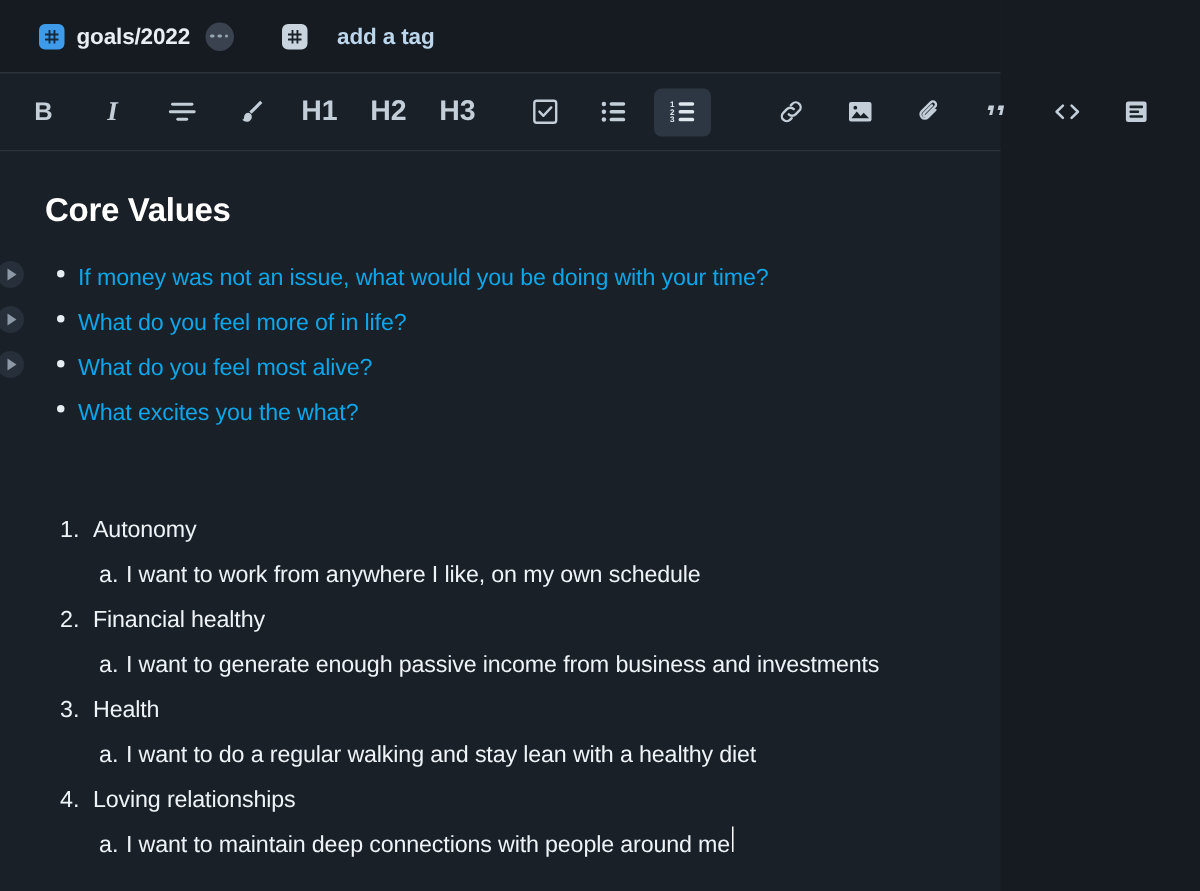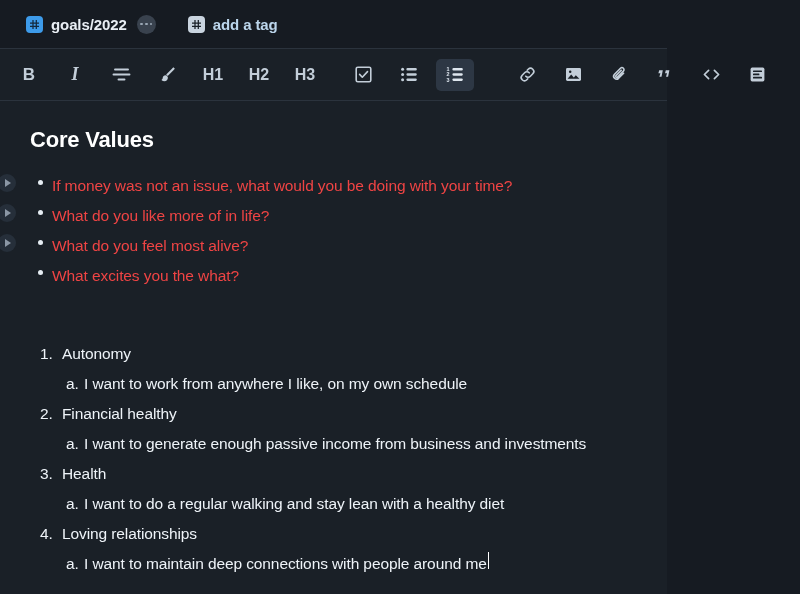--- a/index.html
+++ b/index.html
@@ -96,21 +96,21 @@
     display: block;
     width: 2.6px;
     height: 2.6px;
     border-radius: 50%;
     background: #9aa7b4;
   }
 
   .add-tag {
     display: flex;
     align-items: center;
-    gap: 8px;
+    gap: 20px;
     margin-left: 32px;
     cursor: pointer;
   }
 
   
   .toolbar {
     height: 53px;
     flex: 0 0 53px;
     background: #1a2027;
     border-top: 1px solid #2b333d;
@@ -143,21 +143,21 @@
     color: #c3ced9;
     background: transparent;
     border: none;
   }
   .tb-btn.active {
     background: #2d3744;
   }
   .tb-btn svg { display: block; }
 
   .tb-text {
-    font-size: 16px;
+    font-size: 19px;
     font-weight: bold;
     color: #c3ced9;
     font-family: "Liberation Sans", sans-serif;
   }
   .tb-text.serif-i {
     font-family: "Liberation Serif", serif;
     font-style: italic;
     font-size: 18px;
   }
   .tb-text.bold-b {
@@ -221,21 +221,21 @@
     top: 9px;
     width: 5px;
     height: 5px;
     border-radius: 50%;
     background: #e6edf3;
   }
 
   .bullet-text {
     font-size: 15.5px;
     line-height: 30px;
-    color: #ef4444;
+    color: #0ea5e9;
     letter-spacing: -0.1px;
   }
 
   .spacer-para { height: 48px; }
 
   
   .ol-block { margin-top: 0; }
 
   .ol-item {
     display: flex;
@@ -477,21 +477,21 @@
           </span>
         <span class="bullet-dot"></span>
         <span class="bullet-text">If money was not an issue, what would you be doing with your time?</span>
       </div>
 
       <div class="bullet-row">
         <span class="fold-toggle">
             <i class="tri"></i>
           </span>
         <span class="bullet-dot"></span>
-        <span class="bullet-text">What do you like more of in life?</span>
+        <span class="bullet-text">What do you feel more of in life?</span>
       </div>
 
       <div class="bullet-row">
         <span class="fold-toggle">
             <i class="tri"></i>
           </span>
         <span class="bullet-dot"></span>
         <span class="bullet-text">What do you feel most alive?</span>
       </div>
 

